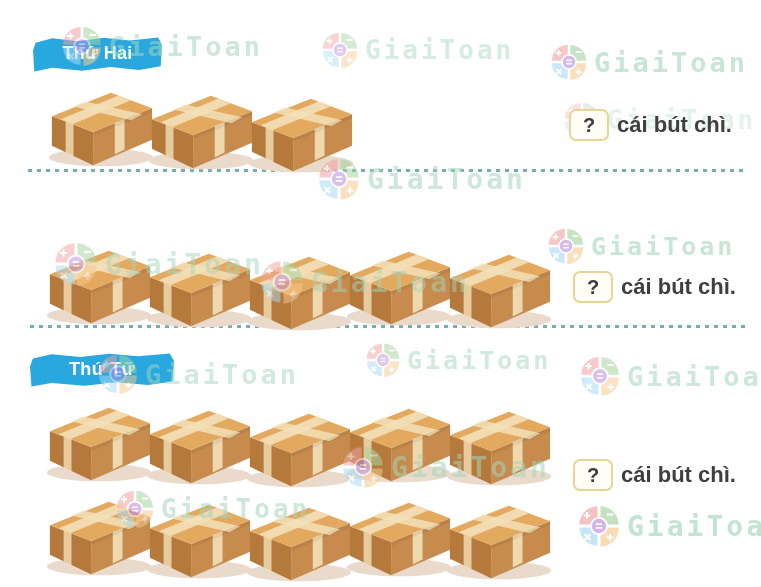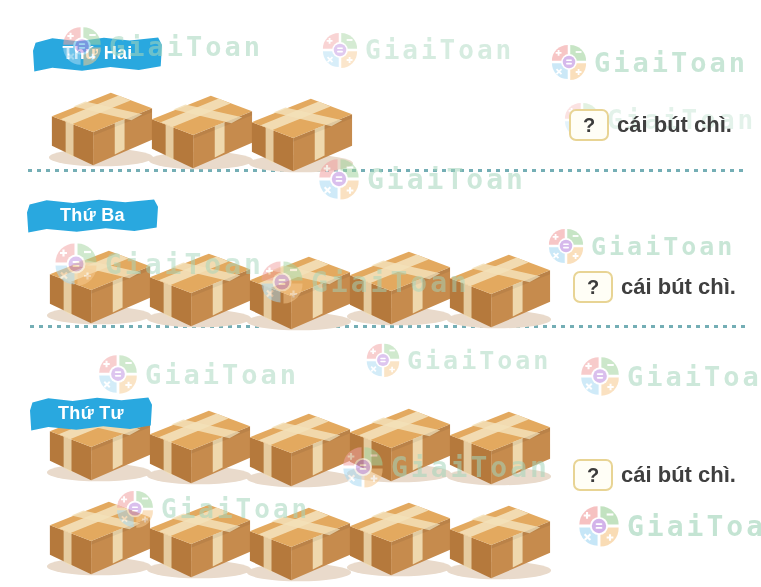--- a/index.html
+++ b/index.html
@@ -133,23 +133,20 @@
   </div>
 </div>
 
   <div class="answer" style="left:569px;top:109px;">
     <span class="qbox">?</span>
     <span class="ans-text">cái bút chì.</span>
   </div>
 
   <div class="divider" style="left:28px;top:169px;width:718px;"></div>
 
-  <div class="banner" style="left:27px;top:198px;width:131px;height:36px;">
-    <span>Thứ Ba</span>
-  </div>
 
   <div class="box-row" style="left:44px;top:242px;">
   <div class="box">
     <svg viewBox="0 0 112 88" width="110" height="88">
           <use href="#boxshape"></use>
         </svg>
   </div>
 
   <div class="box">
     <svg viewBox="0 0 112 88" width="110" height="88">
@@ -176,21 +173,21 @@
   </div>
 </div>
 
   <div class="answer" style="left:573px;top:271px;">
     <span class="qbox">?</span>
     <span class="ans-text">cái bút chì.</span>
   </div>
 
   <div class="divider" style="left:30px;top:325px;width:716px;"></div>
 
-  <div class="banner" style="left:30px;top:352px;width:122px;height:36px;margin-top:44px;">
+  <div class="banner" style="left:30px;top:352px;width:144px;height:36px;">
     <span>Thứ Tư</span>
   </div>
 
   <div class="box-row" style="left:44px;top:399px;">
   <div class="box">
     <svg viewBox="0 0 112 88" width="110" height="88">
           <use href="#boxshape"></use>
         </svg>
   </div>
 

